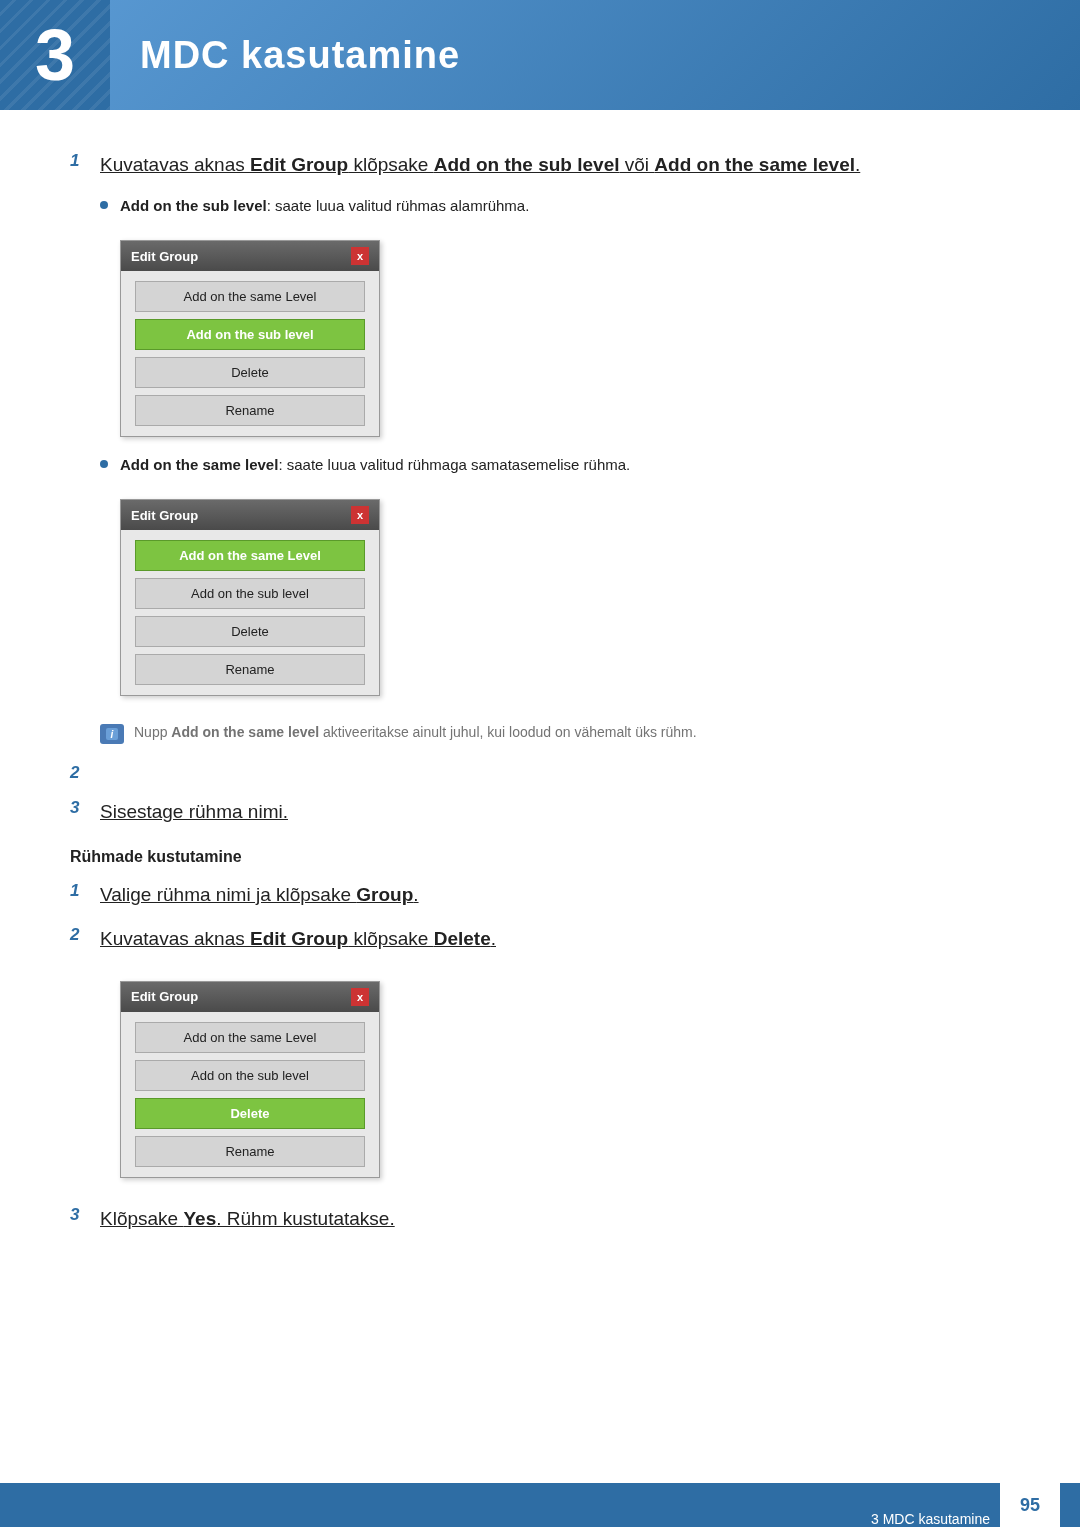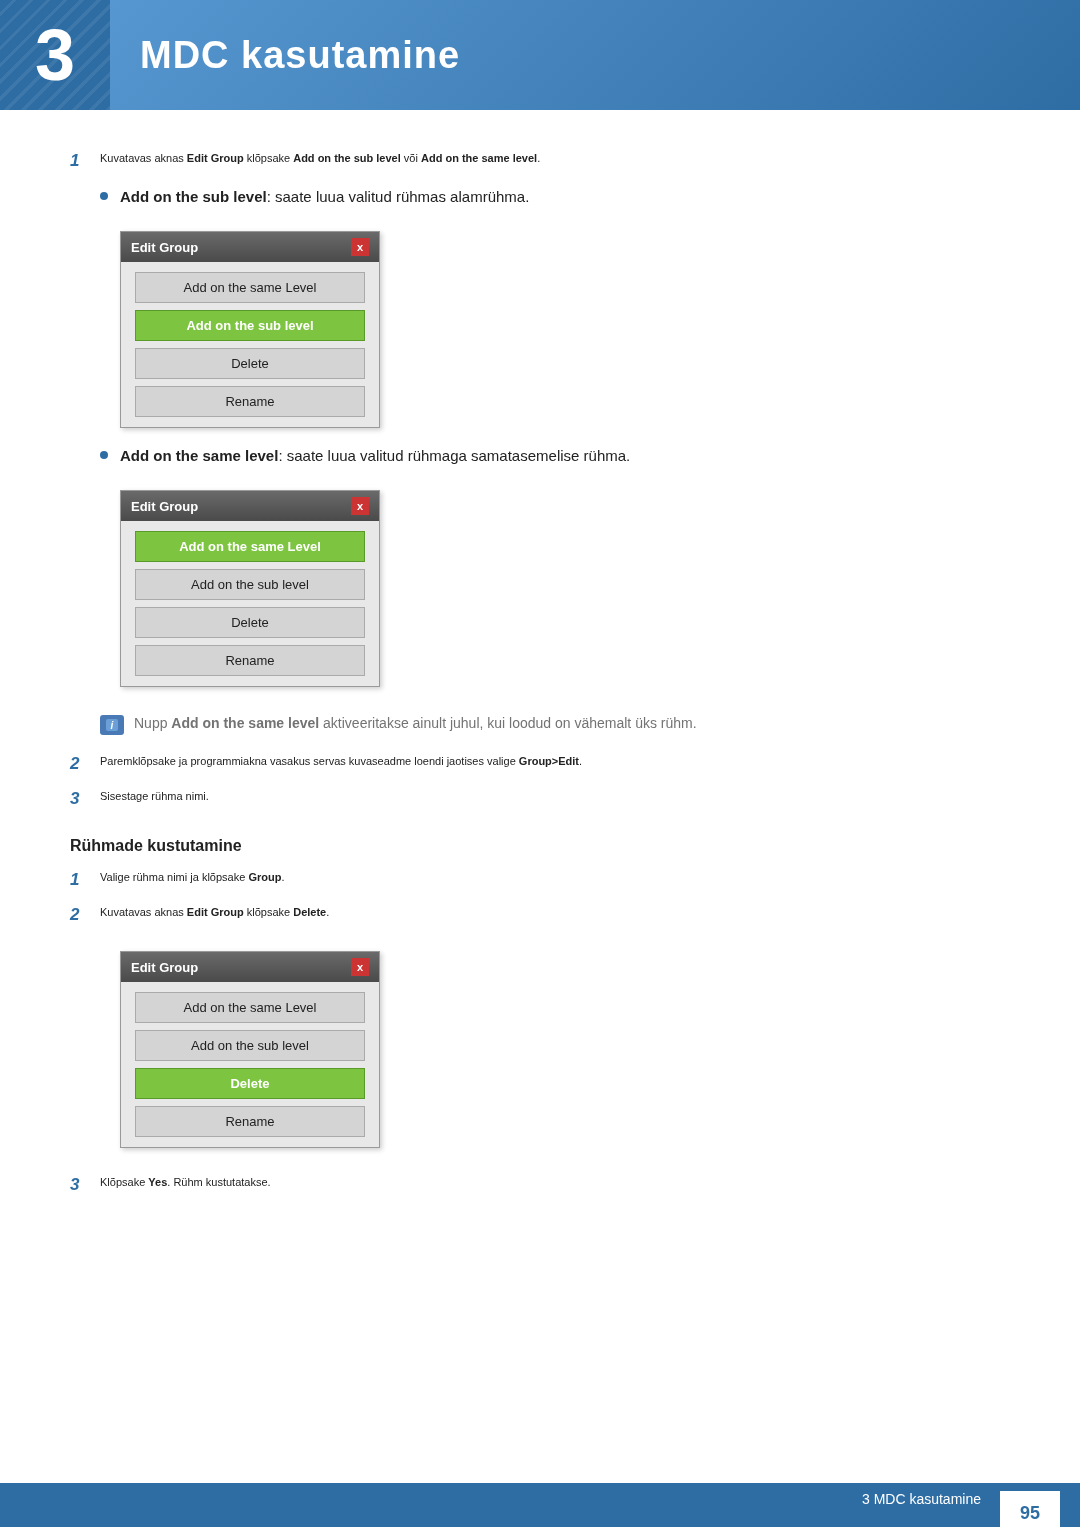--- a/index.html
+++ b/index.html
@@ -75,22 +75,23 @@
     .step-number {
       font-size: 17px;
       font-style: italic;
       color: #2e6da4;
       font-weight: bold;
       min-width: 30px;
       margin-top: 1px;
     }
 
     .step-text {
-      font-size: 11px;
+      font-size: 19px;
       line-height: 1.6;
+      text-decoration: underline;
     }
 
     .step-text b {
       font-weight: bold;
     }
 
     
     .bullet-section {
       margin-left: 30px;
       margin-top: 8px;
@@ -206,37 +207,37 @@
     .note-text {
       font-size: 14px;
       line-height: 1.5;
       color: #737373;
     }
 
     
     .section-heading {
       font-size: 16px;
       font-weight: bold;
-      margin: 28px 0 14px 0;
+      margin: 20px 0 14px 0;
       color: #222;
     }
 
     
     .page-footer {
       position: absolute;
       bottom: 0;
       left: 0;
       right: 0;
       height: 44px;
       background: #2e6da4;
       display: flex;
-      align-items: flex-start;
+      align-items: flex-end;
       justify-content: flex-end;
-      padding: 8px 20px;
-      gap: 9px;
+      padding: 0 20px;
+      gap: 0;
     }
 
     .footer-text {
       color: #fff;
       font-size: 14px;
       margin-right: 10px;
     }
 
     .footer-number-box {
       background: #fff;
@@ -323,23 +324,20 @@
         <text x="7" y="11" text-anchor="middle" fill="white" font-size="10" font-style="italic" font-family="Arial">i</text>
       </svg>
     </div>
     <div class="note-text">
       Nupp <b>Add on the same level</b> aktiveeritakse ainult juhul, kui loodud on vähemalt üks rühm.
     </div>
   </div>
 
   <div class="step" style="margin-top:6px;">
     <div class="step-number">2</div>
-    <div class="step-text">
-      Paremklõpsake ja programmiakna vasakus servas kuvaseadme loendi jaotises valige <b>Group&gt;Edit</b>.
-    </div>
   </div>
 
   <div class="step" style="margin-top:6px;">
     <div class="step-number">3</div>
     <div class="step-text">Sisestage rühma nimi.</div>
   </div>
 
   <div class="section-heading">Rühmade kustutamine</div>
 
   <div class="step">

